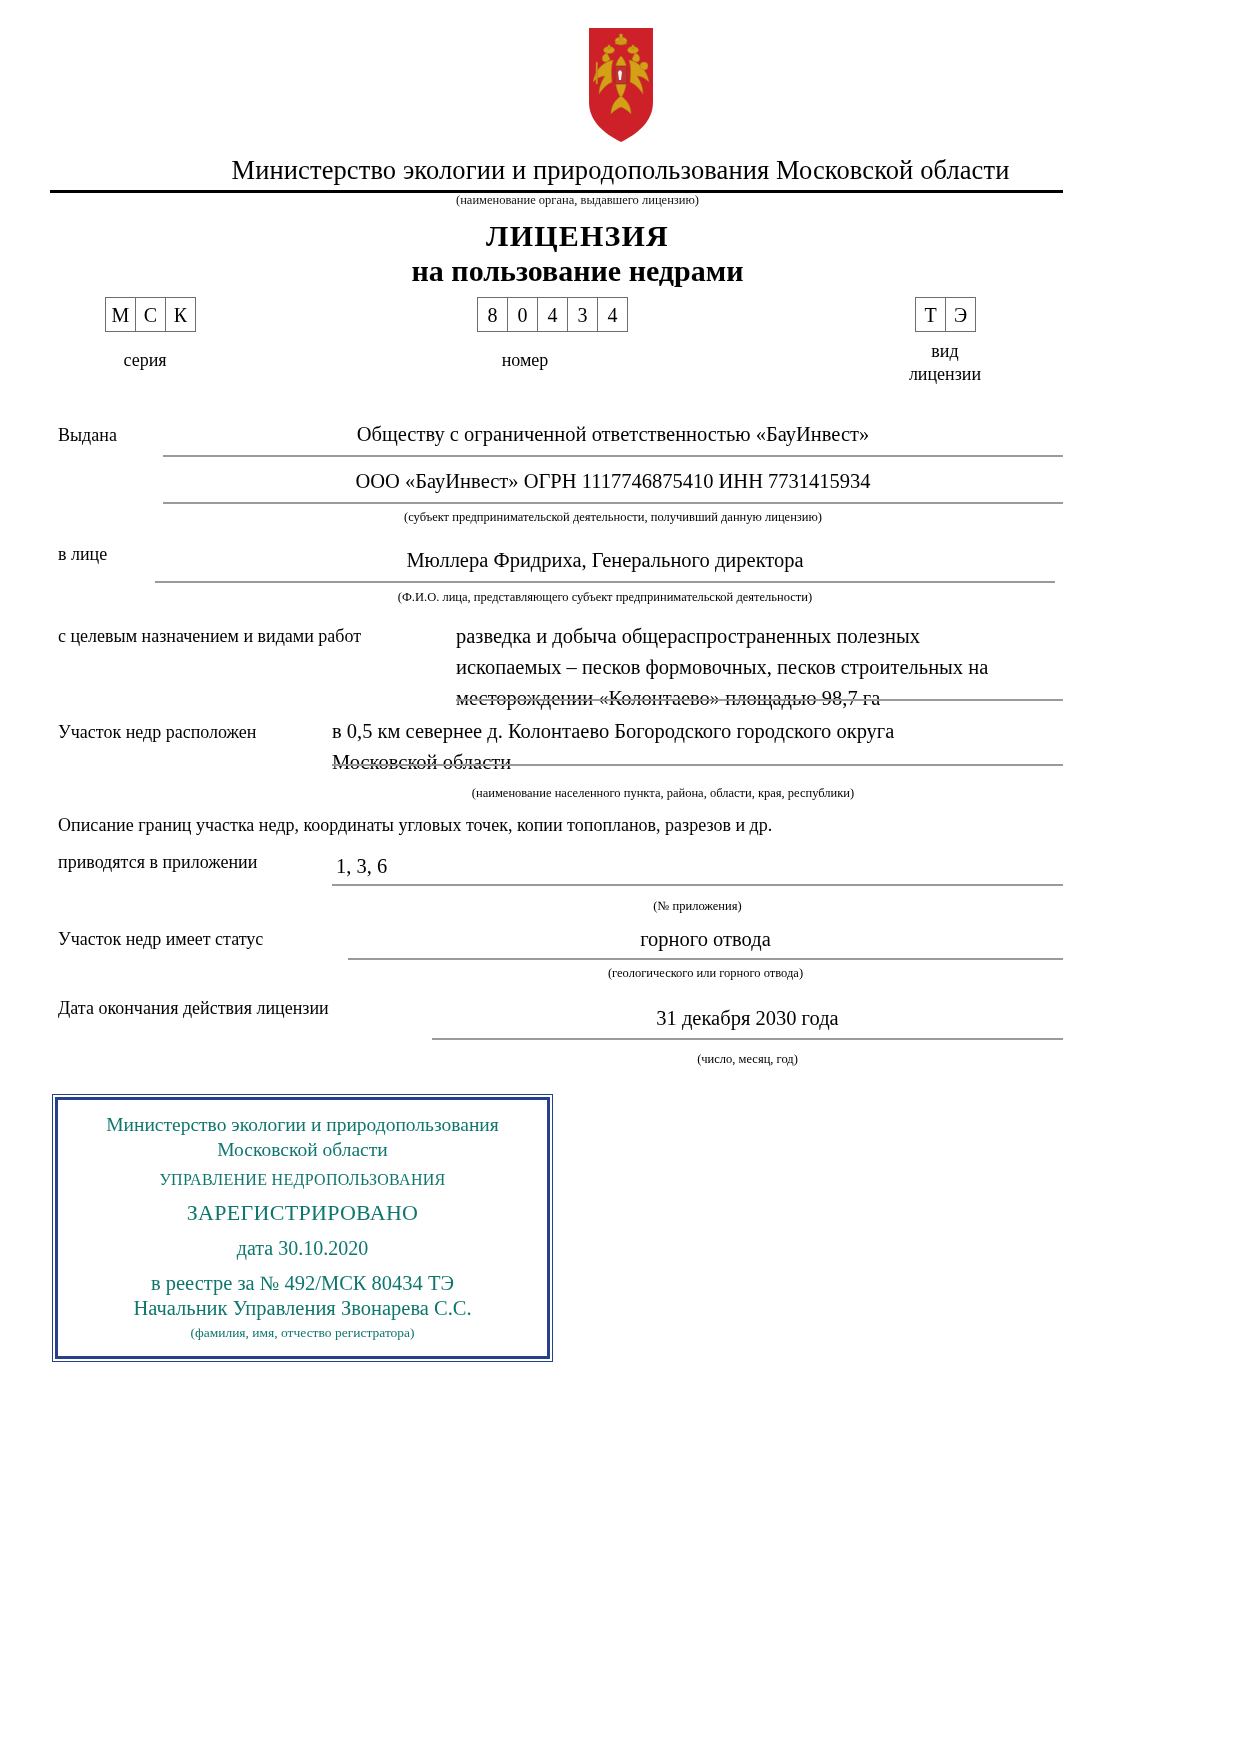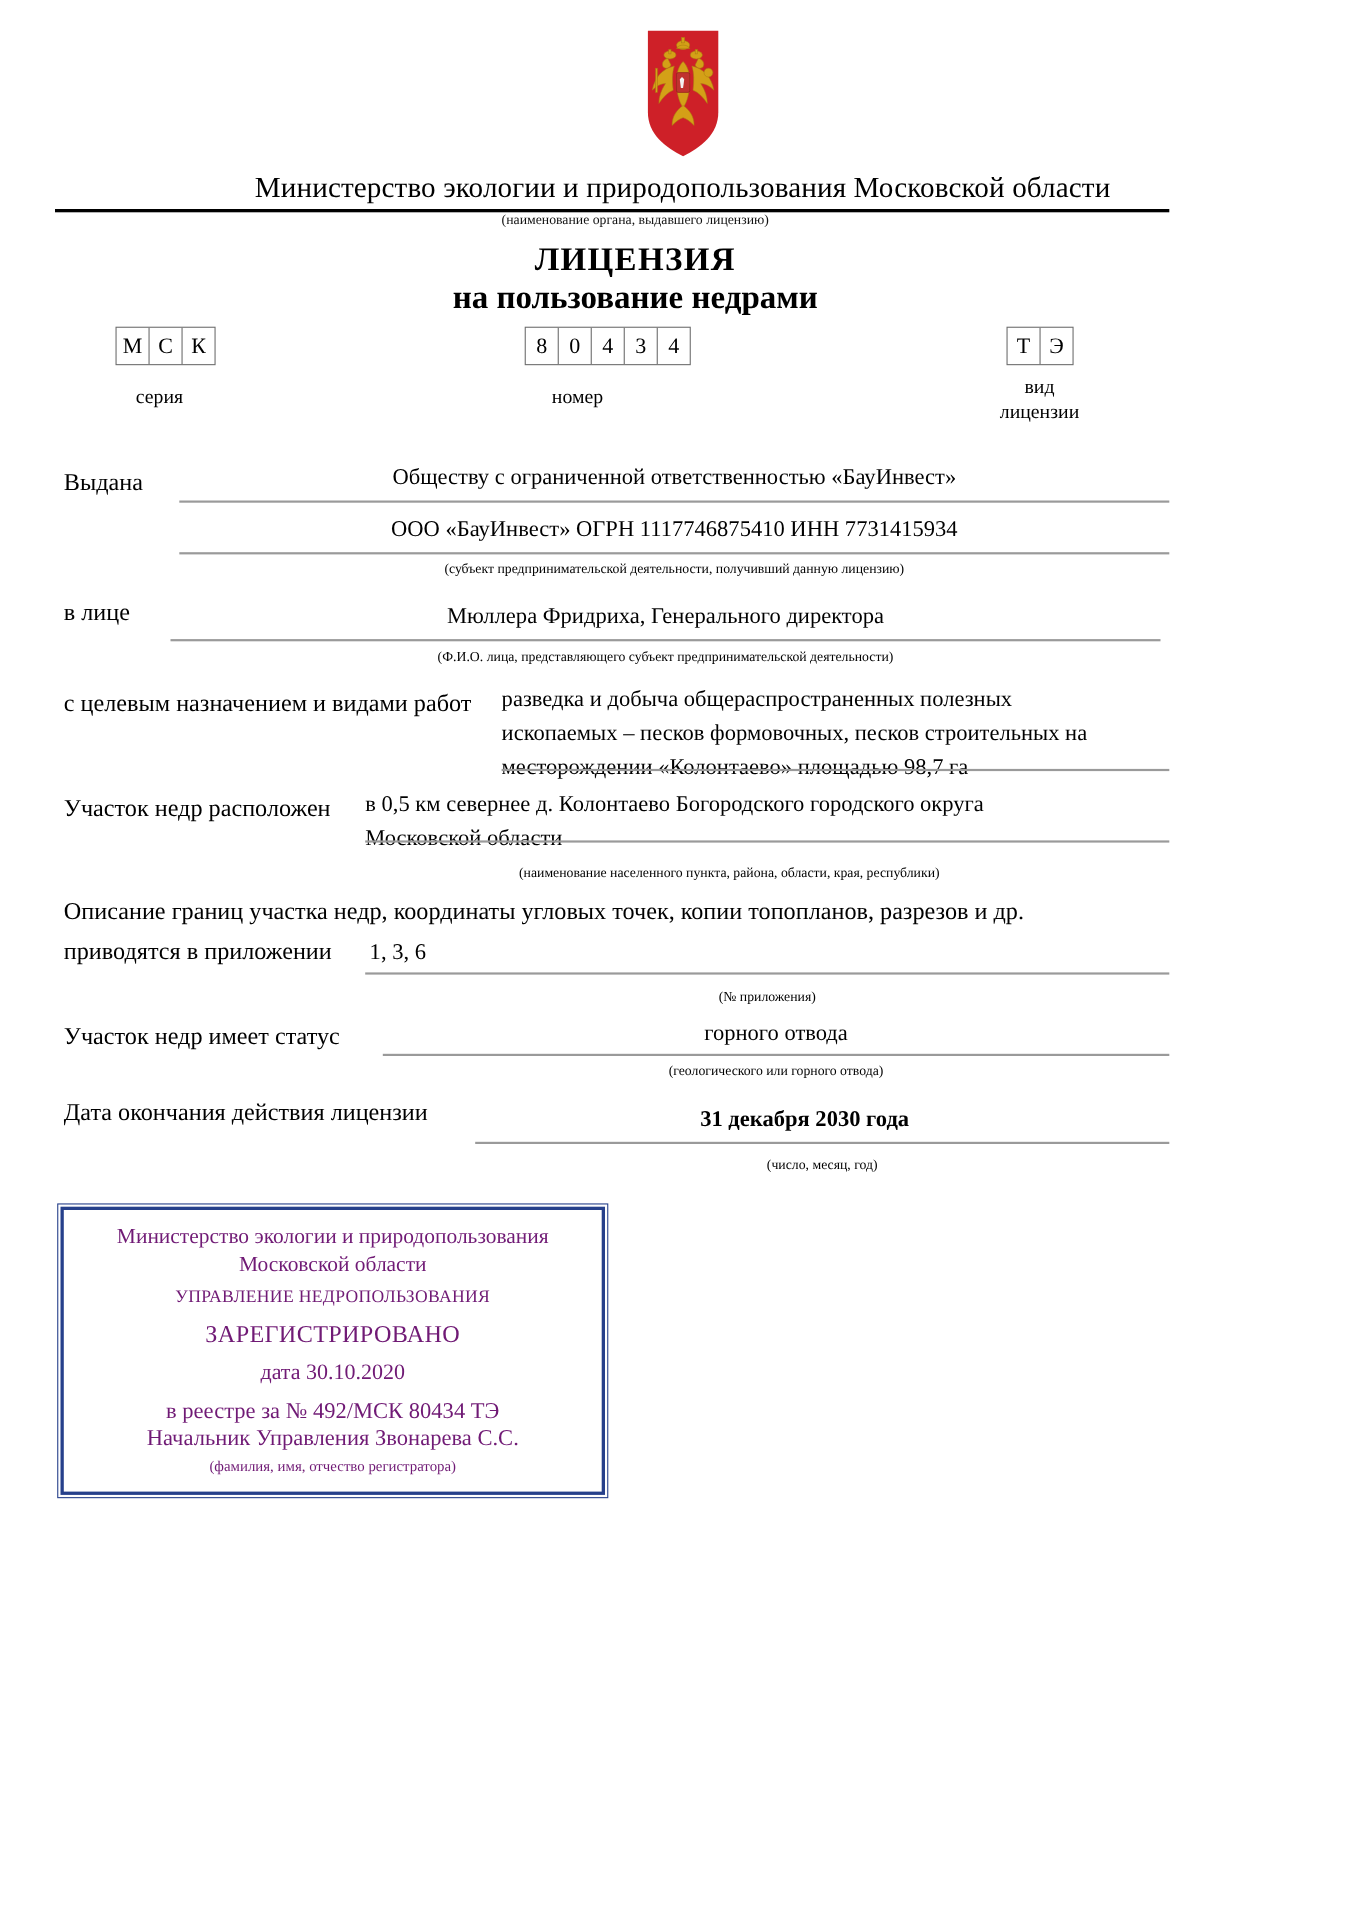--- a/index.html
+++ b/index.html
@@ -118,21 +118,21 @@
     font-size: 18px;
     text-align: center;
   }
   #series-label { top: 350px; left: 70px; width: 150px; }
   #number-label { top: 350px; left: 450px; width: 150px; }
   #kind-label   { top: 340px; left: 880px; width: 130px; line-height: 1.25; }
 
   
   .lbl {
     position: absolute;
-    font-size: 22px;
+    font-size: 18px;
     white-space: nowrap;
   }
   .val {
     position: absolute;
     font-size: 20.5px;
     white-space: nowrap;
   }
   .val-center { text-align: center; }
   .underline {
     position: absolute;
@@ -154,21 +154,21 @@
   .stamp {
     position: absolute;
     left: 55px;
     top: 1097px;
     width: 495px;
     height: 262px;
     border: 3px solid #26408B;
     outline: 1px solid #26408B;
     outline-offset: 2px;
     box-sizing: border-box;
-    color: #701a75;
+    color: #0f766e;
     text-align: center;
     padding-top: 12px;
   }
   .stamp .s-org {
     font-size: 19.5px;
     line-height: 25px;
   }
   .stamp .s-dept {
     font-size: 16px;
     letter-spacing: 0.3px;
@@ -300,21 +300,21 @@
   <div class="val" style="top:855px; left:336px;">1, 3, 6</div>
   <div class="underline" style="top:884px; left:332px; width:731px;"></div>
   <div class="capline" style="top:899px; left:332px; width:731px;">(№ приложения)</div>
 
   <div class="lbl" style="top:929px; left:58px;">Участок недр имеет статус</div>
   <div class="val val-center" style="top:928px; left:348px; width:715px;">горного отвода</div>
   <div class="underline" style="top:958px; left:348px; width:715px;"></div>
   <div class="capline" style="top:966px; left:348px; width:715px;">(геологического или горного отвода)</div>
 
   <div class="lbl" style="top:998px; left:58px;">Дата окончания действия лицензии</div>
-  <div class="val val-center" style="top:1007px; left:416px; width:631px;font-weight:bold;">31 декабря 2030 года</div>
+  <div class="val val-center" style="top:1007px; left:432px; width:631px;">31 декабря 2030 года</div>
   <div class="underline" style="top:1038px; left:432px; width:631px;"></div>
   <div class="capline" style="top:1052px; left:432px; width:631px;">(число, месяц, год)</div>
 
   <div class="stamp">
     <div class="s-org">
       <div>Министерство экологии и природопользования</div>
       <div>Московской области</div>
     </div>
     <div class="s-dept">УПРАВЛЕНИЕ НЕДРОПОЛЬЗОВАНИЯ</div>
     <div class="s-reg">ЗАРЕГИСТРИРОВАНО</div>

